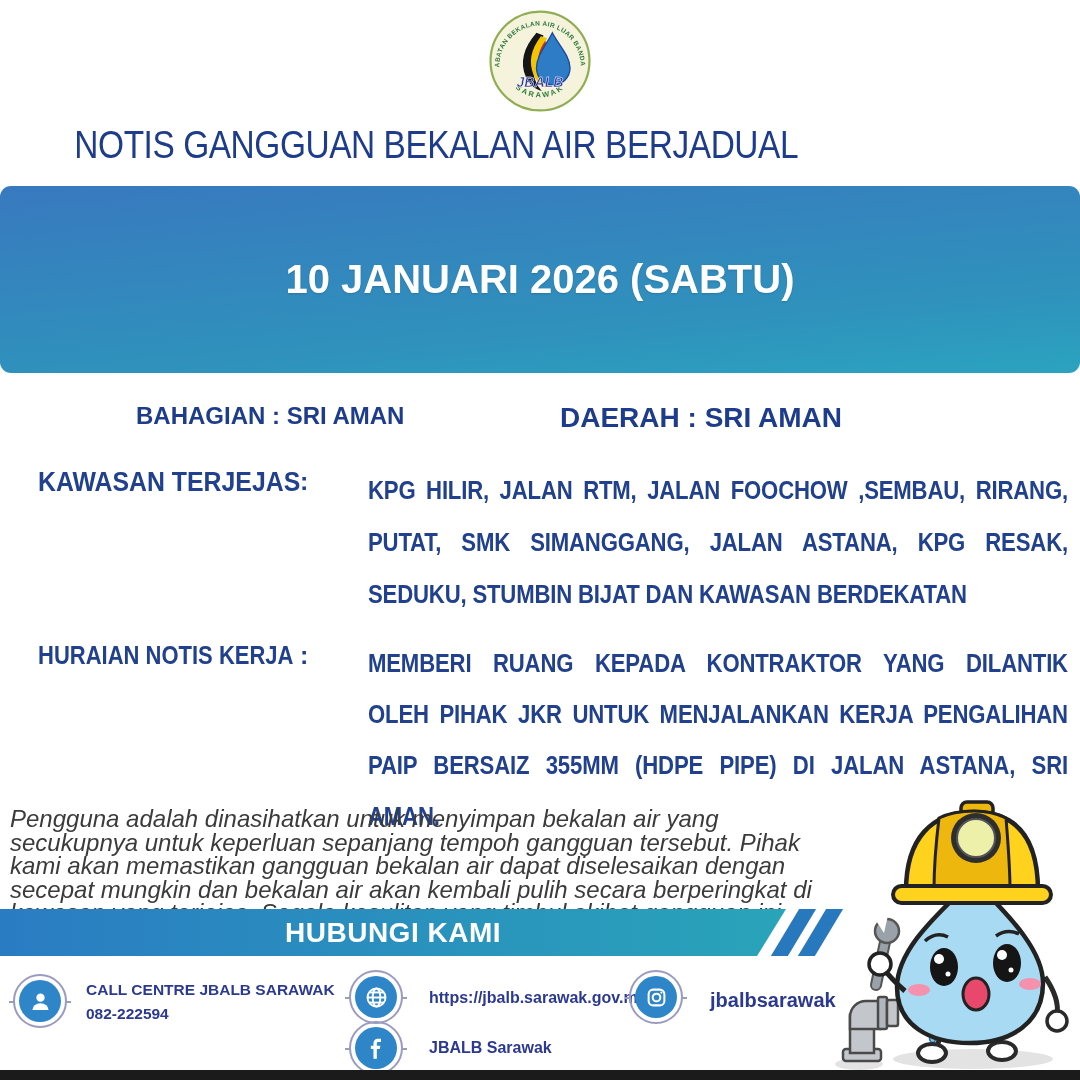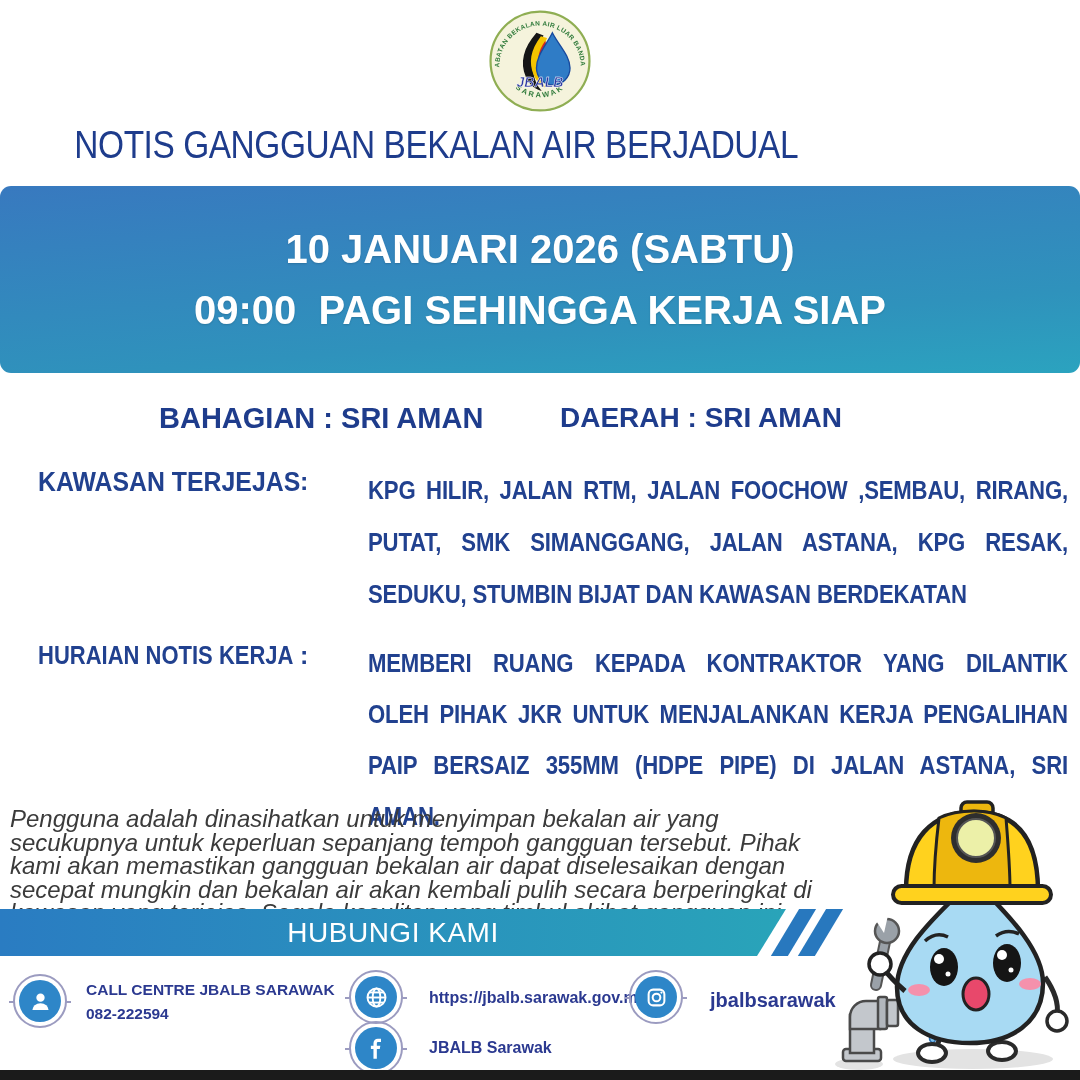--- a/index.html
+++ b/index.html
@@ -19,21 +19,21 @@
   .title .squeeze{display:inline-block;transform:scaleX(0.88);transform-origin:center;}
 
   
   .banner{left:0;top:186px;width:1080px;height:187px;
     background:linear-gradient(175deg,#3879BF 0%,#2F92BC 70%,#2BA3BF 100%);
     display:flex;flex-direction:column;align-items:center;justify-content:center;gap:16px;border-radius:11px;}
   .banner div{color:#ffffff;font-weight:bold;font-size:40px;white-space:pre;
     text-shadow:0 1px 2px rgba(0,0,0,0.15);}
 
   
-  .bahagian{left:159px;top:402px;font-size:29px;font-weight:bold;color:#1E3C8C;white-space:nowrap;}
+  .bahagian{left:136px;top:402px;font-size:24px;font-weight:bold;color:#1E3C8C;white-space:nowrap;}
   .daerah{left:560px;top:402px;font-size:28px;font-weight:bold;color:#1E3C8C;white-space:nowrap;}
 
   
   .seclabel{font-weight:bold;color:#21418F;white-space:nowrap;transform-origin:left top;}
   .lab-kawasan{left:38px;top:467px;font-size:27px;transform:scaleX(0.92);}
   .lab-huraian{left:38px;top:641px;font-size:25px;transform:scaleX(0.88);}
   .colon{font-weight:bold;color:#21418F;font-size:25px;}
   .colon-k{left:300px;top:467px;}
   .colon-h{left:300px;top:641px;}
 
@@ -47,21 +47,21 @@
 
   
   .disclaimer{left:10px;top:807px;width:842px;font-style:italic;font-size:24px;
     line-height:23.5px;color:#3b3b3b;}
 
   
   .hubar{left:0;top:909px;width:786px;height:47px;
     background:linear-gradient(90deg,#2A7CC2,#29A4B9);
     clip-path:polygon(0 0,100% 0,calc(100% - 29px) 100%,0 100%);
     display:flex;align-items:center;justify-content:center;}
-  .hubar span{color:#fff;font-weight:normal;font-size:28px;letter-spacing:0.5px;}
+  .hubar span{color:#fff;font-weight:bold;font-size:28px;letter-spacing:0.5px;}
   .stripe{top:909px;width:17px;height:47px;background:#2878BE;transform:skewX(-31deg);}
   .stripe1{left:785px;}
   .stripe2{left:812px;}
 
   
   .cicon{width:54px;height:54px;border-radius:50%;border:2px solid #9b9bc0;
     display:flex;align-items:center;justify-content:center;box-sizing:border-box;}
   .cicon::before,.cicon::after{content:"";position:absolute;width:6px;height:2px;background:#9b9bc0;top:25px;}
   .cicon::before{left:-6px;} .cicon::after{right:-6px;}
   .cicon .bg{width:42px;height:42px;border-radius:50%;background:#2E86C8;
@@ -109,21 +109,20 @@
       <text x="60" y="90" font-size="16" font-weight="bold" font-style="italic" fill="#2E3AA0" stroke="#ffffff" stroke-width="0.5" text-anchor="middle">JBALB</text>
     </svg>
   </div>
 
   <div class="abs title">
     <span class="squeeze">NOTIS GANGGUAN BEKALAN AIR BERJADUAL</span>
   </div>
 
   <div class="abs banner">
     <div>10 JANUARI 2026 (SABTU)</div>
-    <div>09:00  PAGI SEHINGGA KERJA SIAP</div>
   </div>
 
   <div class="abs bahagian">BAHAGIAN : SRI AMAN</div>
   <div class="abs daerah">DAERAH : SRI AMAN</div>
 
   <div class="abs seclabel lab-kawasan">KAWASAN TERJEJAS</div>
   <div class="abs colon colon-k">:</div>
   <div class="abs bodylines bl-kawasan">
     <div class="bline">KPG HILIR, JALAN RTM, JALAN FOOCHOW ,SEMBAU, RIRANG,</div>
     <div class="bline">PUTAT, SMK SIMANGGANG, JALAN ASTANA, KPG RESAK,</div>

